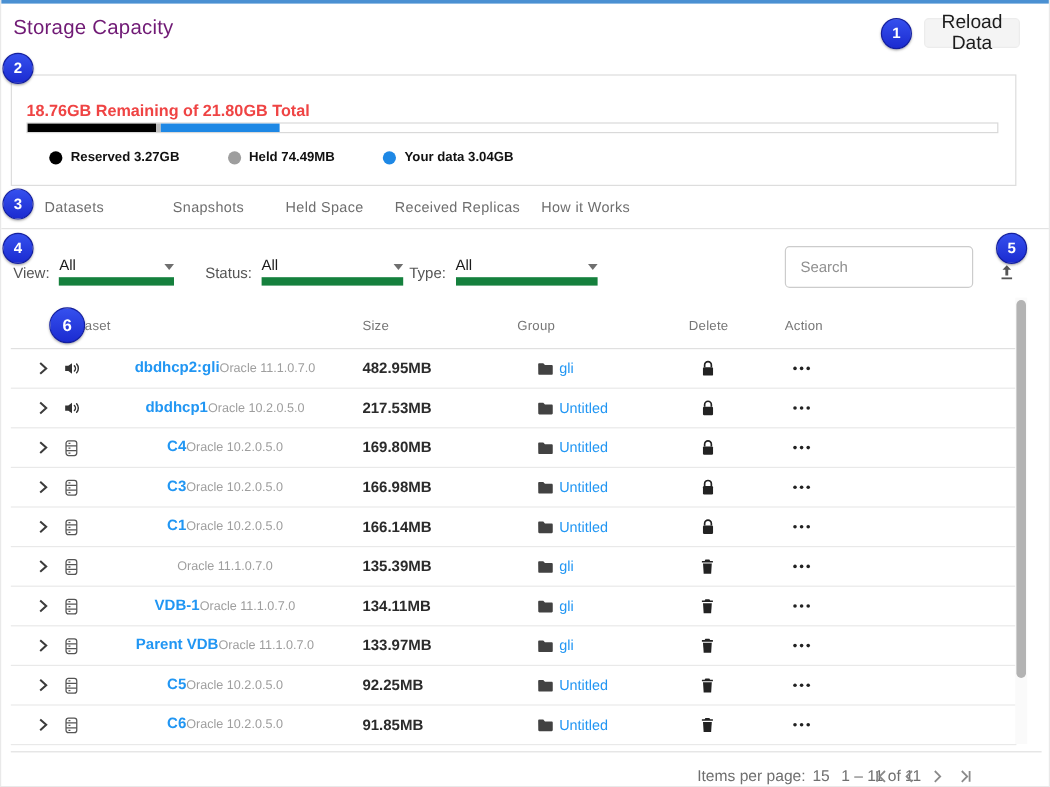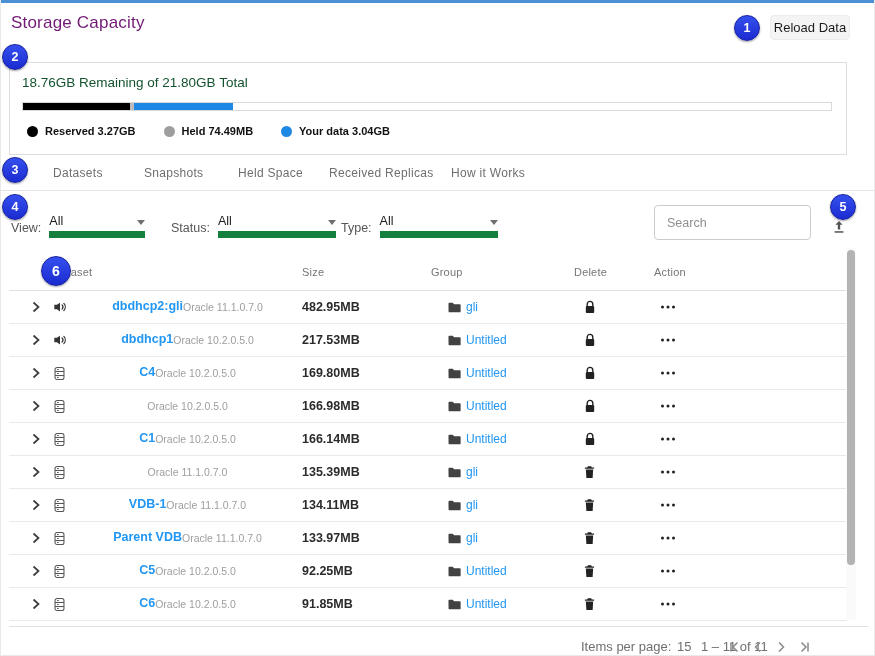--- a/index.html
+++ b/index.html
@@ -9,38 +9,38 @@
     position:relative; width:875px; height:656px; background:#fff;
     overflow:hidden; border:1px solid #e9e9e9; border-top:none;
   }
   .top-line { position:absolute; left:0; top:0; width:875px; height:3px; background:#4a90d2; }
 
   
   .page-title { position:absolute; left:10px; top:13px; font-size:17px; color:#701a75; letter-spacing:.2px; }
   .reload-btn {
     position:absolute; left:769px; top:15px; width:80px; height:25px;
     background:#f4f4f4; border:1px solid #ececec; border-radius:4px;
-    font-size:13px; color:#1c1c1c; display:flex; align-items:center; justify-content:center;
+    font-size:16px; color:#1c1c1c; display:flex; align-items:center; justify-content:center;
     cursor:pointer; font-family:inherit;
   }
 
   
   .capacity-panel { position:absolute; left:8px; top:62px; width:838px; height:93px; border:1px solid #ddd; background:#fff; }
-  .capacity-heading { position:absolute; left:12px; top:12px; font-size:13.5px; font-weight:normal; color:#14532d; }
+  .capacity-heading { position:absolute; left:12px; top:22px; font-size:13.5px; font-weight:bold; color:#ef4444; }
   .capacity-bar-track { position:absolute; left:12px; top:39px; width:810px; height:9px; border:1px solid #d9d9d9; background:#fff; display:flex; }
   .capacity-bar-track .seg { height:100%; }
-  .capacity-legend { position:absolute; left:17px; top:62px; display:flex; gap:28px; align-items:center; }
+  .capacity-legend { position:absolute; left:31px; top:62px; display:flex; gap:40px; align-items:center; }
   .legend-item { display:flex; align-items:center; gap:7px; }
   .legend-dot { width:11px; height:11px; border-radius:50%; }
   .legend-text { font-size:11px; font-weight:bold; color:#111; }
 
   
   .tabs-bar { position:absolute; left:0; top:158px; width:875px; height:33px; border-bottom:1px solid #e3e3e3; }
   .tab { position:absolute; top:8px; font-size:12px; color:#6e6e6e; letter-spacing:.3px; cursor:pointer; }
-  .tab:nth-child(1){ left:52px; } .tab:nth-child(2){ left:143px; } .tab:nth-child(3){ left:237px; }
+  .tab:nth-child(1){ left:36px; } .tab:nth-child(2){ left:143px; } .tab:nth-child(3){ left:237px; }
   .tab:nth-child(4){ left:328px; } .tab:nth-child(5){ left:450px; }
 
   
   .filter-bar { position:absolute; left:0; top:192px; width:715px; height:61px; }
   .filter-group { position:absolute; top:22px; display:flex; align-items:flex-end; cursor:pointer; }
   .fg-view { left:10px; } .fg-status { left:170px; } .fg-type { left:340px; }
   .filter-label { font-size:12.5px; color:#555; margin-right:8px; padding-bottom:3px; }
   .filter-select { width:96px; border-bottom:7px solid #15803d; display:flex; justify-content:space-between; align-items:flex-end; padding-bottom:3px; }
   .fg-status .filter-select, .fg-type .filter-select { width:118px; }
   .filter-value { font-size:12.5px; color:#1b1b1b; }
@@ -332,20 +332,21 @@
             <rect x="2.5" y="1.5" width="11" height="15" rx="2.5"></rect>
             <line x1="2.5" y1="6.5" x2="13.5" y2="6.5"></line>
             <line x1="2.5" y1="11.5" x2="13.5" y2="11.5"></line>
             <line x1="5" y1="4" x2="7" y2="4"></line>
             <line x1="5" y1="9" x2="7" y2="9"></line>
             <line x1="5" y1="14" x2="7" y2="14"></line>
           </svg>
         </span>
       </span>
       <span class="cell-name">
+        <a class="row-name">C3</a>
         <span class="row-subtitle">Oracle 10.2.0.5.0</span>
       </span>
       <span class="cell-size">166.98MB</span>
       <span class="cell-group">
         <span>
           <svg width="15" height="13" viewBox="0 0 16 14">
             <path d="M1.5 2.8c0-.6.45-1 1-1h3.6l1.5 1.6h6c.55 0 1 .45 1 1v6.8c0 .55-.45 1-1 1h-11c-.55 0-1-.45-1-1z" fill="#424242"></path>
           </svg>
         </span>
         <a class="group-link">Untitled</a>

